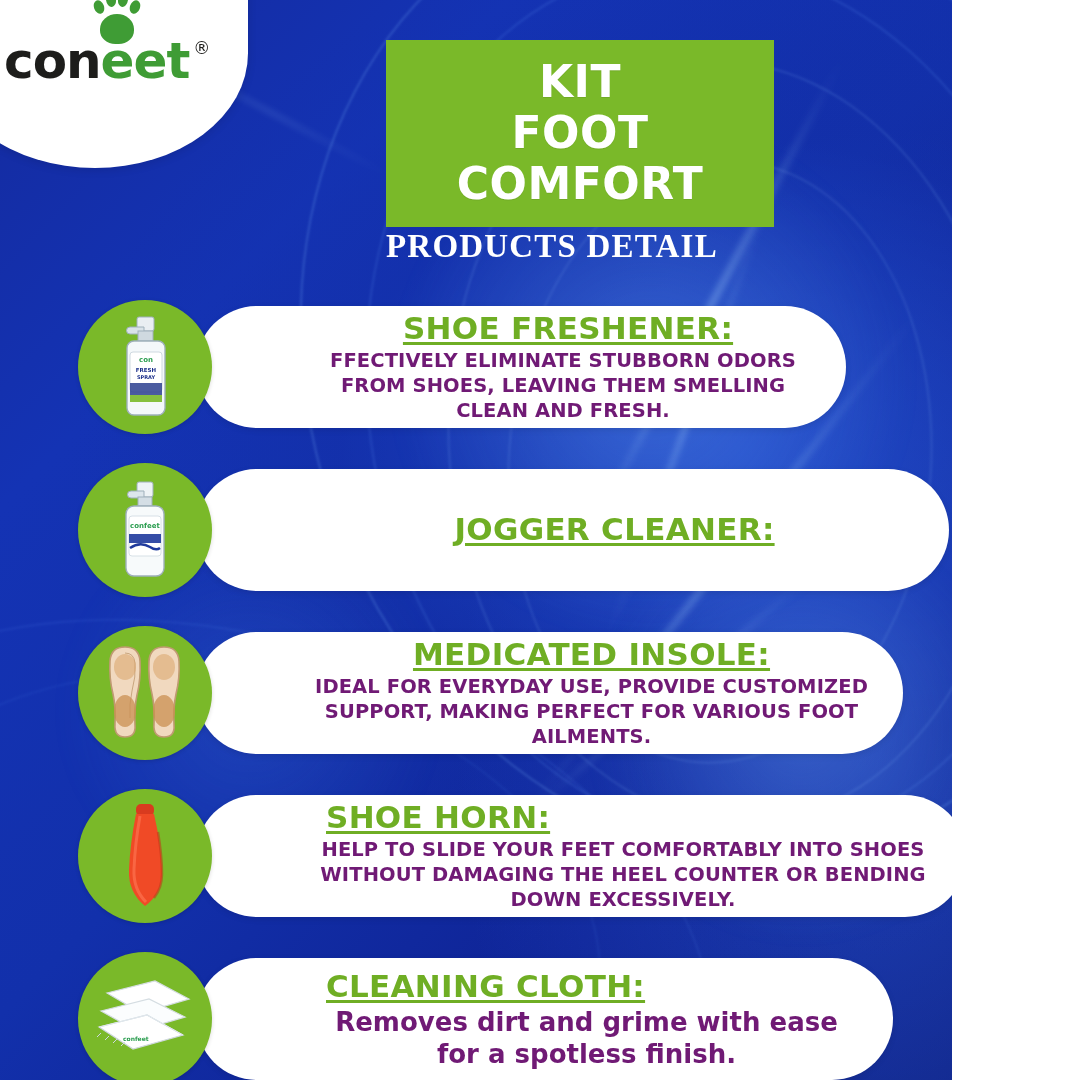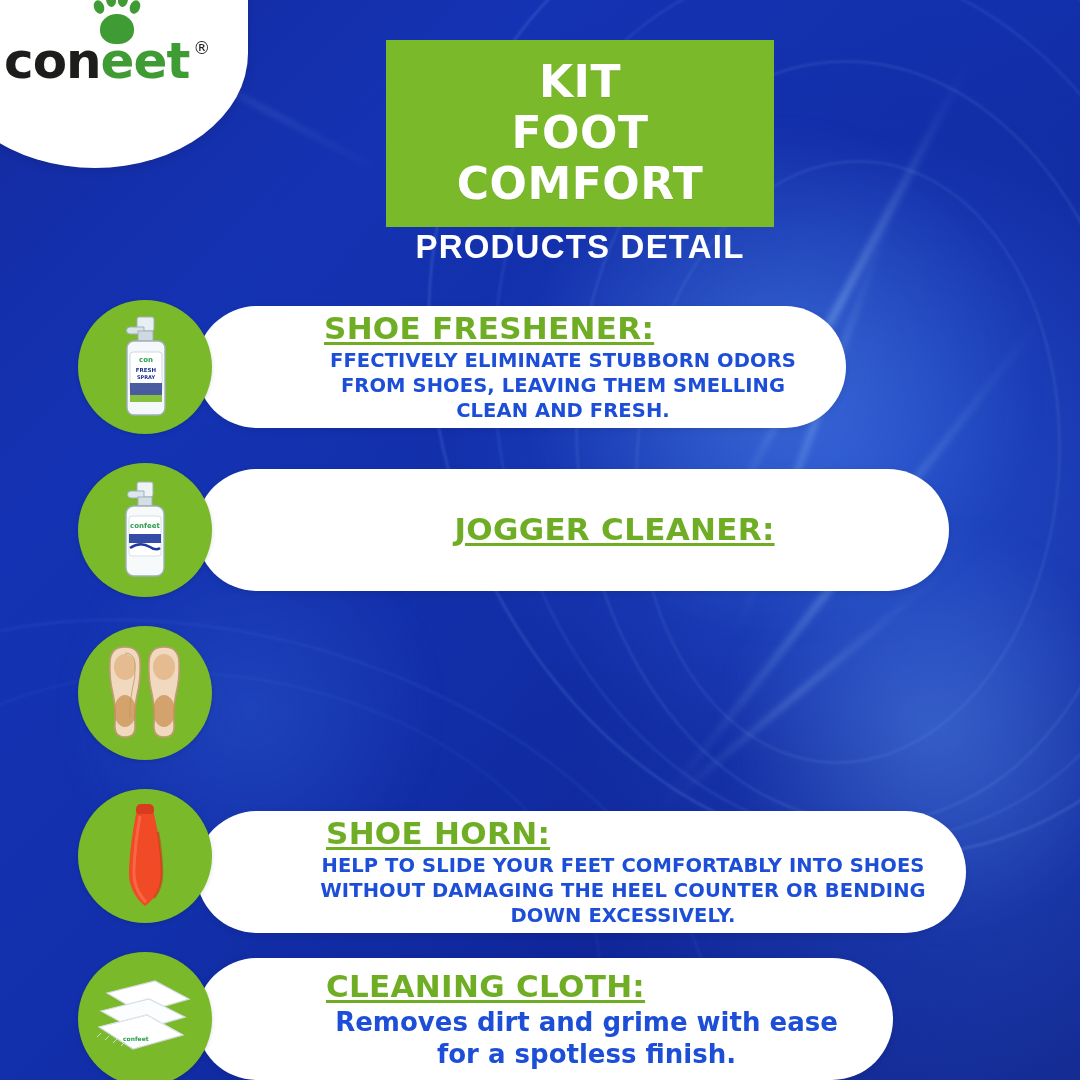--- a/index.html
+++ b/index.html
@@ -8,21 +8,21 @@
   }
   body {
     width: 1080px;
     height: 1080px;
     font-family: "Liberation Sans", sans-serif;
     overflow: hidden;
   }
 
   .poster {
     position: relative;
-    width: 1080px;
+    width: 952px;
     height: 1080px;
     background:
       radial-gradient(ellipse 900px 700px at 78% 42%, rgba(40,90,220,0.55) 0%, rgba(20,45,160,0.25) 45%, rgba(10,25,120,0.0) 75%),
       radial-gradient(ellipse 600px 900px at 92% 70%, rgba(60,120,255,0.35) 0%, rgba(20,50,170,0.0) 70%),
       linear-gradient(135deg, #142a9e 0%, #1433b4 25%, #1230ab 50%, #0f2496 75%, #0c1d7e 100%);
     overflow: hidden;
   }
 
   
   .swirl {
@@ -135,22 +135,21 @@
     font-size: 44px;
     line-height: 1.16;
     letter-spacing: 0.5px;
     text-shadow: 0 1px 0 rgba(0,0,0,0.08);
   }
   .subtitle {
     position: absolute;
     left: 386px;
     top: 228px;
     width: 388px;
-    text-align: center;
-    font-family: Liberation Sans, sans-serif;
+    font-family: Liberation Serif, serif;
     font-weight: bold;
     color: #ffffff;
     font-size: 33px;
     letter-spacing: 1.2px;
   }
 
   
   .rows {
     position: absolute;
     left: 78px;
@@ -184,21 +183,21 @@
     color: #6fae24;
     text-decoration: underline;
     text-underline-offset: 3px;
     letter-spacing: 0.3px;
     margin-bottom: 3px;
   }
   .card .desc {
     font-family: "DejaVu Sans", sans-serif;
     font-weight: bold;
     font-size: 19.5px;
-    color: #1d4ed8;
+    color: #701a75;
     line-height: 1.28;
     letter-spacing: 0.1px;
     text-transform: uppercase;
   }
   .card.center-head { padding-left: 118px; }
   .card.center-head .heading,
   .card.center-head .desc { text-align: center; }
 
   .card.style-regular .desc {
     text-transform: none;
@@ -219,24 +218,24 @@
     display: flex;
     align-items: center;
     justify-content: center;
     z-index: 3;
     box-shadow: 0 1px 4px rgba(0,0,0,0.15);
   }
 
   
   .prod { display: block; }
 
-  .rows .row:nth-child(1) .card { right: 162px; }
+  .rows .row:nth-child(1) .card { right: 162px; align-items: center; }
   .rows .row:nth-child(2) .card { right: 59px; gap: 30px; }
   .rows .row:nth-child(3) .card { right: 105px; }
-  .rows .row:nth-child(4) .card { right: 42px; margin-top: 16px; }
+  .rows .row:nth-child(4) .card { right: 42px; }
   .rows .row:nth-child(5) .card { right: 115px; }
 
   .row1-heading-pad { padding-left: 120px; }
 </style>
 </head>
 <body>
 
 <div class="poster">
 
   <div class="swirl s1"></div>
@@ -311,20 +310,24 @@
           <rect x="27" y="28" width="38" height="70" rx="8" fill="#f7fafb" stroke="#9fb0bb" stroke-width="1.4"></rect>
           <rect x="30" y="38" width="32" height="40" rx="3" fill="#ffffff" stroke="#d7e0e6" stroke-width="1"></rect>
           <text x="46" y="50" font-family="DejaVu Sans, sans-serif" font-size="7" fill="#2a9d4f" text-anchor="middle" font-weight="bold">confeet</text>
           <rect x="30" y="56" width="32" height="9" fill="#1f3a9c" opacity="0.9"></rect>
           <path d="M31 70 q10 -7 20 -1 q6 4 10 1" stroke="#1f3a9c" stroke-width="2.5" fill="none"></path>
         </svg>
       </div>
     </div>
 
     <div class="row">
+      <div class="card center-head">
+        <div class="heading">MEDICATED INSOLE:</div>
+        <div class="desc">IDEAL FOR EVERYDAY USE,  PROVIDE CUSTOMIZED SUPPORT, MAKING PERFECT FOR VARIOUS FOOT AILMENTS.</div>
+      </div>
       <div class="circle">
         <svg class="prod" width="100" height="104" viewBox="0 0 100 104">
           <g>
             <path d="M30 6 q14 0 15 14 q1 18 -3 34 q-3 14 -2 30 q1 12 -10 12 q-11 0 -10 -13 q1 -16 -2 -30 q-4 -16 -3 -33 q1 -14 15 -14z" fill="#f1d9bf" stroke="#c09a72" stroke-width="1.6"></path>
             <path d="M30 12 q9 0 10 10 q1 14 -3 28 q-3 13 -2 27" fill="none" stroke="#c9a67f" stroke-width="1"></path>
             <ellipse cx="30" cy="70" rx="11" ry="16" fill="#c98f52" opacity="0.75"></ellipse>
             <ellipse cx="30" cy="26" rx="11" ry="13" fill="#d8a469" opacity="0.55"></ellipse>
           </g>
           <g>
             <path d="M69 6 q14 0 15 14 q1 17 -3 33 q-3 14 -2 31 q1 12 -10 12 q-11 0 -10 -13 q1 -16 -2 -30 q-4 -16 -3 -33 q1 -14 15 -14z" fill="#f1d9bf" stroke="#c09a72" stroke-width="1.6"></path>

